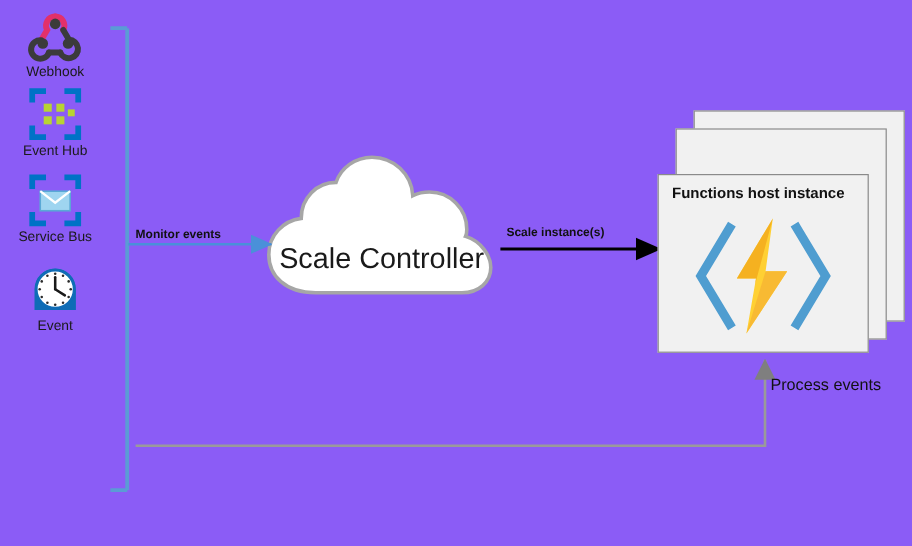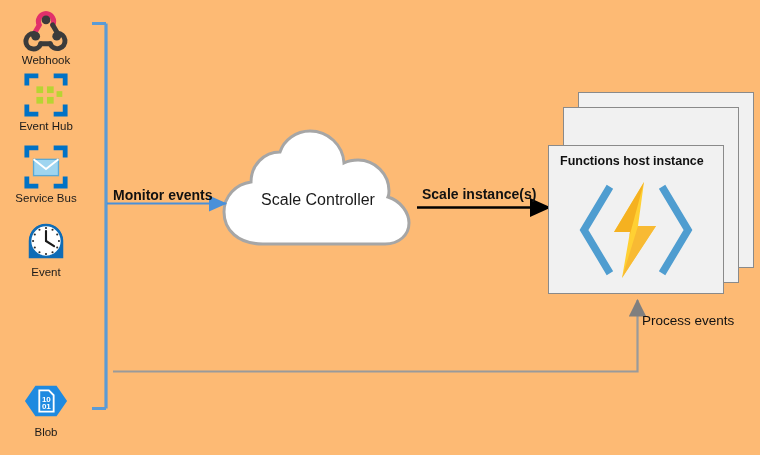--- a/index.html
+++ b/index.html
@@ -9,21 +9,21 @@
     background: #ffffff;
   }
   body {
     font-family: "Liberation Sans", sans-serif;
     -webkit-font-smoothing: antialiased;
   }
   #canvas {
     position: relative;
     width: 760px;
     height: 455px;
-    background: #fdba74;
+    background: #8b5cf6;
     overflow: hidden;
   }
 
   
   .source-list {
     position: absolute;
     left: 0;
     top: 0;
     width: 92px;
     height: 455px;
@@ -62,37 +62,37 @@
   .cloud-wrap {
     position: absolute;
     left: 218px;
     top: 118px;
     width: 200px;
     height: 130px;
   }
   .cloud-label {
     position: absolute;
     left: 0;
-    top: 0;
+    top: 16px;
     width: 200px;
     height: 130px;
     display: flex;
     align-items: center;
     justify-content: center;
-    font-size: 16px;
+    font-size: 24px;
     color: #1a1a1a;
     padding-top: 34px;
     box-sizing: border-box;
     pointer-events: none;
   }
 
   
   .flow-label {
     position: absolute;
-    font-size: 14px;
+    font-size: 10px;
     color: #111111;
     white-space: nowrap;
     line-height: 15px;
   }
   .flow-label.bold { font-weight: bold; }
 
   
   .wires {
     position: absolute;
     left: 0;
@@ -203,29 +203,20 @@
           <circle cx="12.3" cy="17.2" r="1.1"></circle>
             <circle cx="17.2" cy="12.3" r="1.1"></circle>
         </g>
         <path d="M24 24V13.6" stroke="#1a1a1a" stroke-width="2.2" stroke-linecap="round" fill="none"></path>
         <path d="M24 24l8.4 5.4" stroke="#1a1a1a" stroke-width="2.2" stroke-linecap="round" fill="none"></path>
       </svg>
       <span class="source-label">Event</span>
     </div>
 
 
-    <div class="source-item" style="top:378px;">
-      <svg class="source-icon" viewBox="0 0 48 48">
-        <path d="M13 8h22l11 16-11 16H13L2 24z" fill="#1e8ae0"></path>
-        <path d="M17 13h10l5 5v17H17z" fill="none" stroke="#ffffff" stroke-width="1.9"></path>
-        <text x="24.4" y="24.6" font-family="'Liberation Sans',sans-serif" font-size="8.4" font-weight="bold" fill="#ffffff" text-anchor="middle">10</text>
-        <text x="24.4" y="32.6" font-family="'Liberation Sans',sans-serif" font-size="8.4" font-weight="bold" fill="#ffffff" text-anchor="middle">01</text>
-      </svg>
-      <span class="source-label">Blob</span>
-    </div>
   </div>
 
   <svg class="bracket" viewBox="0 0 24 392">
     <path d="M4 3.5h14 M18 3.5v385 M18 388.5H4" fill="none" stroke="#5b9bd5" stroke-width="3.2"></path>
   </svg>
 
   <div class="cloud-wrap">
     <svg viewBox="0 0 200 130" width="200" height="130">
       <path d="M45,126
                C20,126 6,112 6,94

